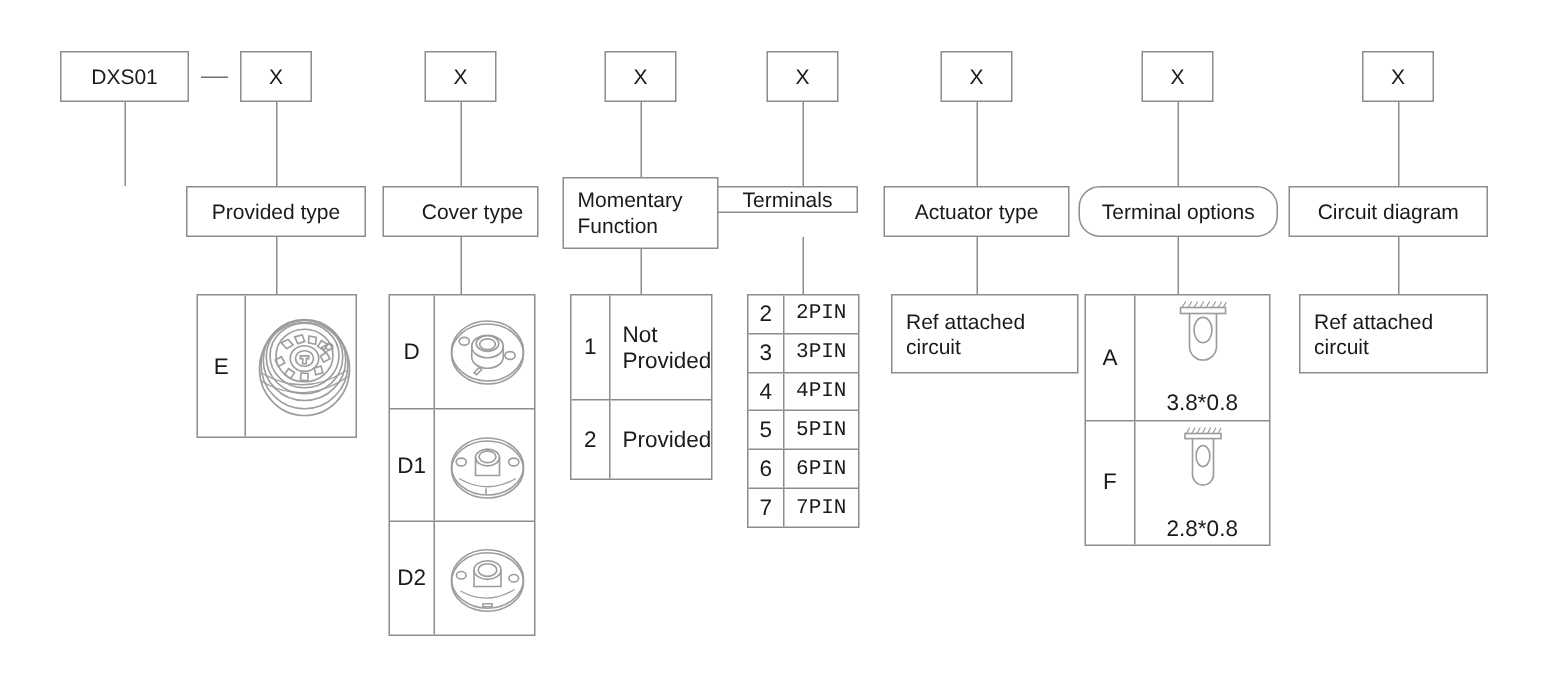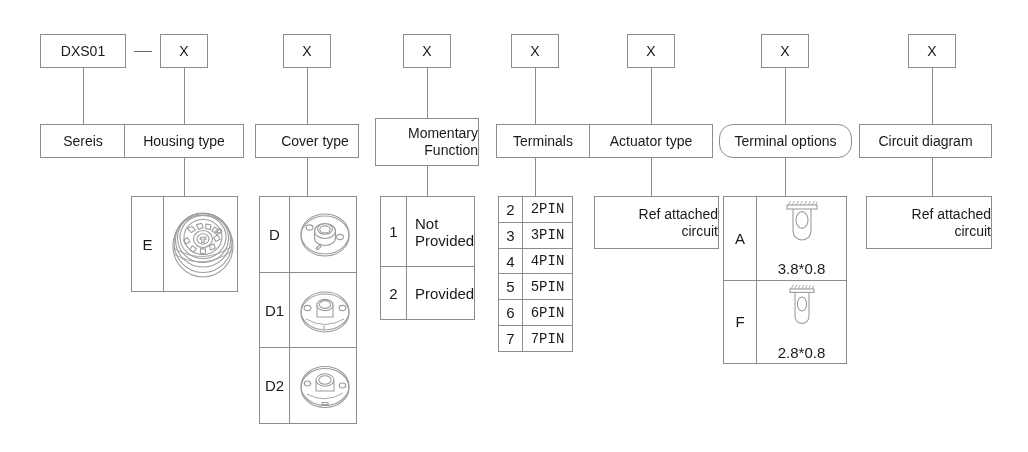--- a/index.html
+++ b/index.html
@@ -17,21 +17,21 @@
     box-sizing:border-box;
     border:1px solid #8c8c8c;
     background:#fff;
     display:flex;align-items:center;justify-content:center;
     font-size:14px;
     line-height:1.18;
     color:#1a1a1a;
     text-align:center;
     z-index:3;
   }
-  .box.multiline{flex-direction:column;align-items:flex-end;padding-left:9px;}
+  .box.multiline{flex-direction:column;align-items:flex-start;padding-left:9px;}
 
   
   .vline{
     position:absolute;
     width:1px;
     background:#8c8c8c;
     z-index:1;
   }
   .dash{
     position:absolute;
@@ -108,32 +108,31 @@
 
   <div class="vline" style="left:83px;top:68px;height:56px;"></div>
   <div class="vline" style="left:184px;top:68px;height:56px;"></div>
   <div class="vline" style="left:307px;top:68px;height:56px;"></div>
   <div class="vline" style="left:427px;top:68px;height:50px;"></div>
   <div class="vline" style="left:535px;top:68px;height:56px;"></div>
   <div class="vline" style="left:651px;top:68px;height:56px;"></div>
   <div class="vline" style="left:785px;top:68px;height:56px;"></div>
   <div class="vline" style="left:932px;top:68px;height:56px;"></div>
 
-  <div class="box" style="left:40px;top:124px;width:86px;height:34px;">Sereis</div>
-
-  <div class="box" style="left:124px;top:124px;width:120px;height:34px;">Housing type</div>
+
+  <div class="box" style="left:124px;top:124px;width:120px;height:34px;">Provided type</div>
 
   <div class="box" style="left:255px;top:124px;width:104px;height:34px;padding-left:16px;">Cover type</div>
 
   <div class="box multiline" style="left:375px;top:118px;width:104px;height:48px;justify-content:center;">
     <span>Momentary</span>
     <span>Function</span>
   </div>
 
-  <div class="box" style="left:496px;top:124px;width:94px;height:34px;">Terminals</div>
+  <div class="box" style="left:478px;top:124px;width:94px;height:18px;">Terminals</div>
 
   <div class="box" style="left:589px;top:124px;width:124px;height:34px;">Actuator type</div>
 
   <div class="box" style="left:719px;top:124px;width:133px;height:34px;border-radius:14px;">Terminal options</div>
 
   <div class="box" style="left:859px;top:124px;width:133px;height:34px;text-align:center;">Circuit diagram</div>
 
   <div class="vline" style="left:184px;top:158px;height:38px;"></div>
   <div class="vline" style="left:307px;top:158px;height:38px;"></div>
   <div class="vline" style="left:427px;top:166px;height:30px;"></div>

